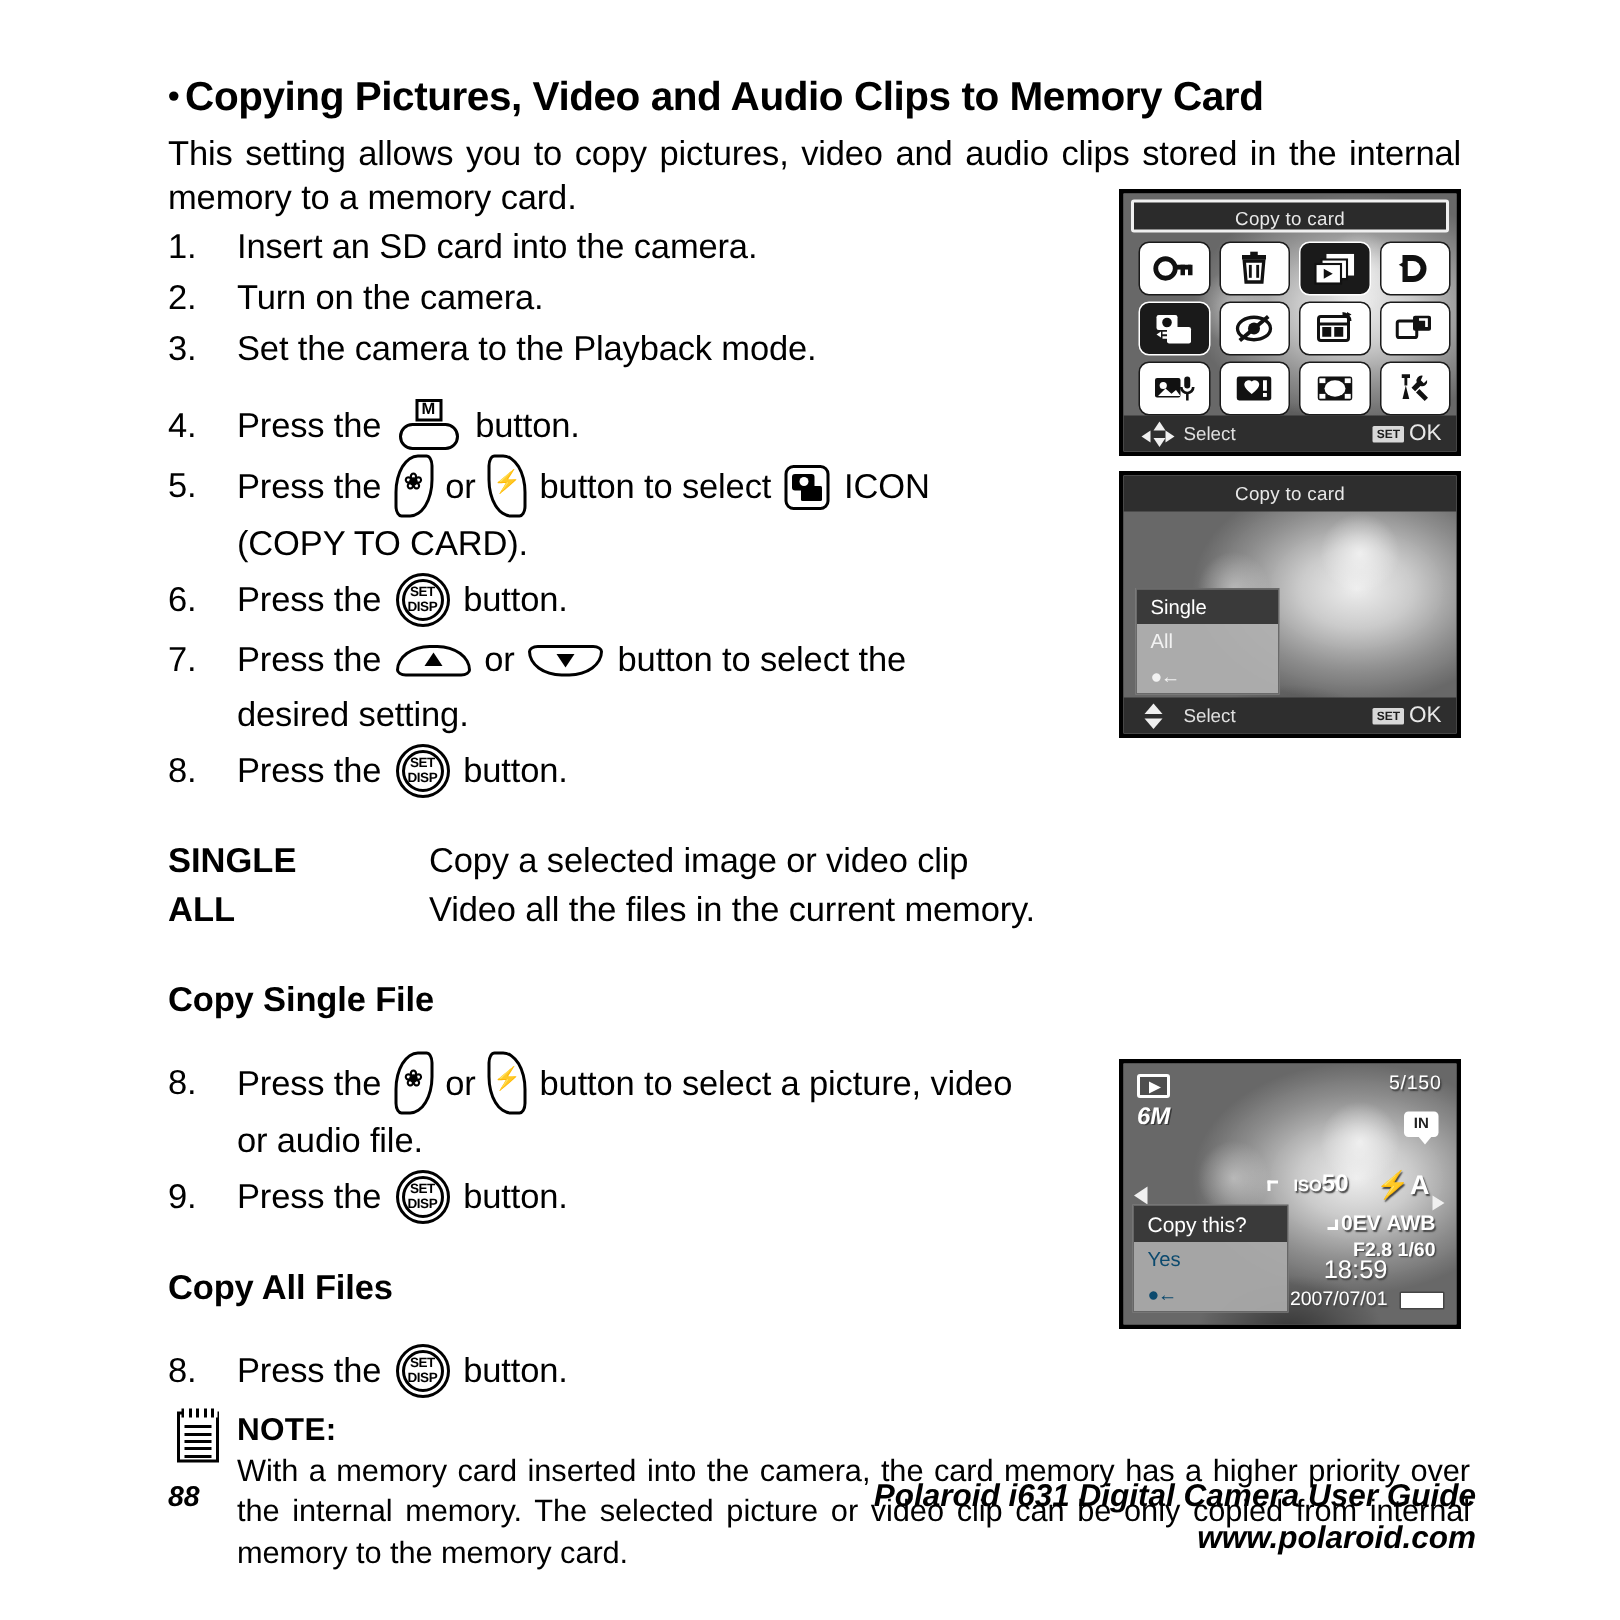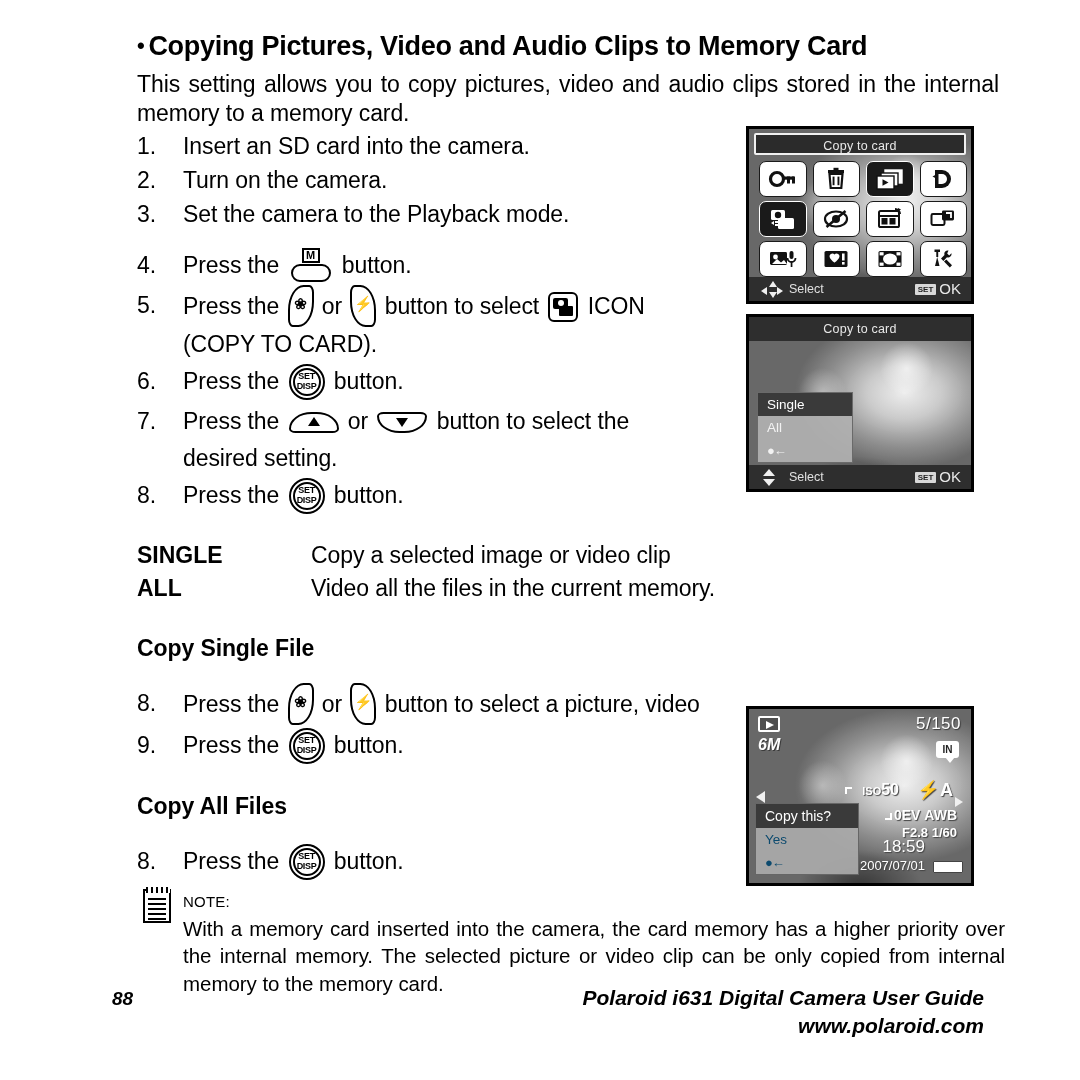--- a/index.html
+++ b/index.html
@@ -14,23 +14,22 @@
   }
   .page {
     position: relative;
     width: 1080px; height: 1080px;
     background: #fff;
   }
 
   
   .content {
     position: absolute;
-    left: 112px; top: 30px;
+    left: 112px; top: 48px;
     width: 872px;
-    margin-left: 25px;
   }
   h1.title {
     font-size: 27px;
     font-weight: bold;
     letter-spacing: -0.3px;
     margin: 0 0 6px 0;
     line-height: 1.25;
     white-space: nowrap;
   }
   h1.title .bullet { font-size: 22px; vertical-align: 2px; margin-right: 4px; }
@@ -198,21 +197,21 @@
 
   h2.sub {
     font-size: 23px; font-weight: bold;
     margin: 0; line-height: 34px;
     letter-spacing: -0.1px;
   }
 
   
   .note { position: relative; margin-top: 8px; }
   .note-hd {
-    font-size: 15px; font-weight: normal;
+    font-size: 21px; font-weight: bold;
     line-height: 26px; padding-left: 46px;
     letter-spacing: 0.2px;
   }
   .note-ico {
     position: absolute; left: 6px; top: 0;
     width: 28px; height: 34px;
     border: 2px solid #000;
     background: #fff;
   }
   .note-ico .rings {
@@ -378,21 +377,21 @@
     border-top:4.5px solid transparent; border-bottom:4.5px solid transparent;
     border-left:8px solid #fff;
   }
   .hud .res {
     position: absolute; left: 9px; top: 27px;
     font-size: 16px; font-weight: bold; font-style: italic;
     text-shadow: 1px 1px 0 #3a3a3a;
   }
   .hud .cnt {
     position: absolute; right: 10px; top: 5px;
-    font-size: 17px; letter-spacing: 0.5px;
+    font-size: 13px; letter-spacing: 0.5px;
     text-shadow: 1px 1px 1px #3a3a3a;
     margin-left: 23px;
   }
   .hud .inmem {
     position: absolute; right: 12px; top: 32px;
     width: 23px; height: 17px;
     background: #fff; color: #222;
     border-radius: 3px;
     font-size: 10px; font-weight: bold;
     line-height: 17px; text-align: center;
@@ -603,20 +602,23 @@
         <span class="btn-inline btn-lr left">
           <span class="leaf"></span>
           <span class="g">❀</span>
         </span>
         <span>or</span>
         <span class="btn-inline btn-lr right">
           <span class="leaf"></span>
           <span class="g">⚡</span>
         </span>
         <span>button to select a picture, video</span>
+      </li>
+      <li class="step">
+        <span class="cont">or audio file.</span>
       </li>
       <li class="step tall">
         <span class="num">9.</span>
         <span>Press the</span>
         <span class="btn-inline btn-set">
           <span class="ring1"></span>
           <span class="ring2"></span>
           <span class="lbl">
             <span>SET</span><br>
             <span>DISP</span>

